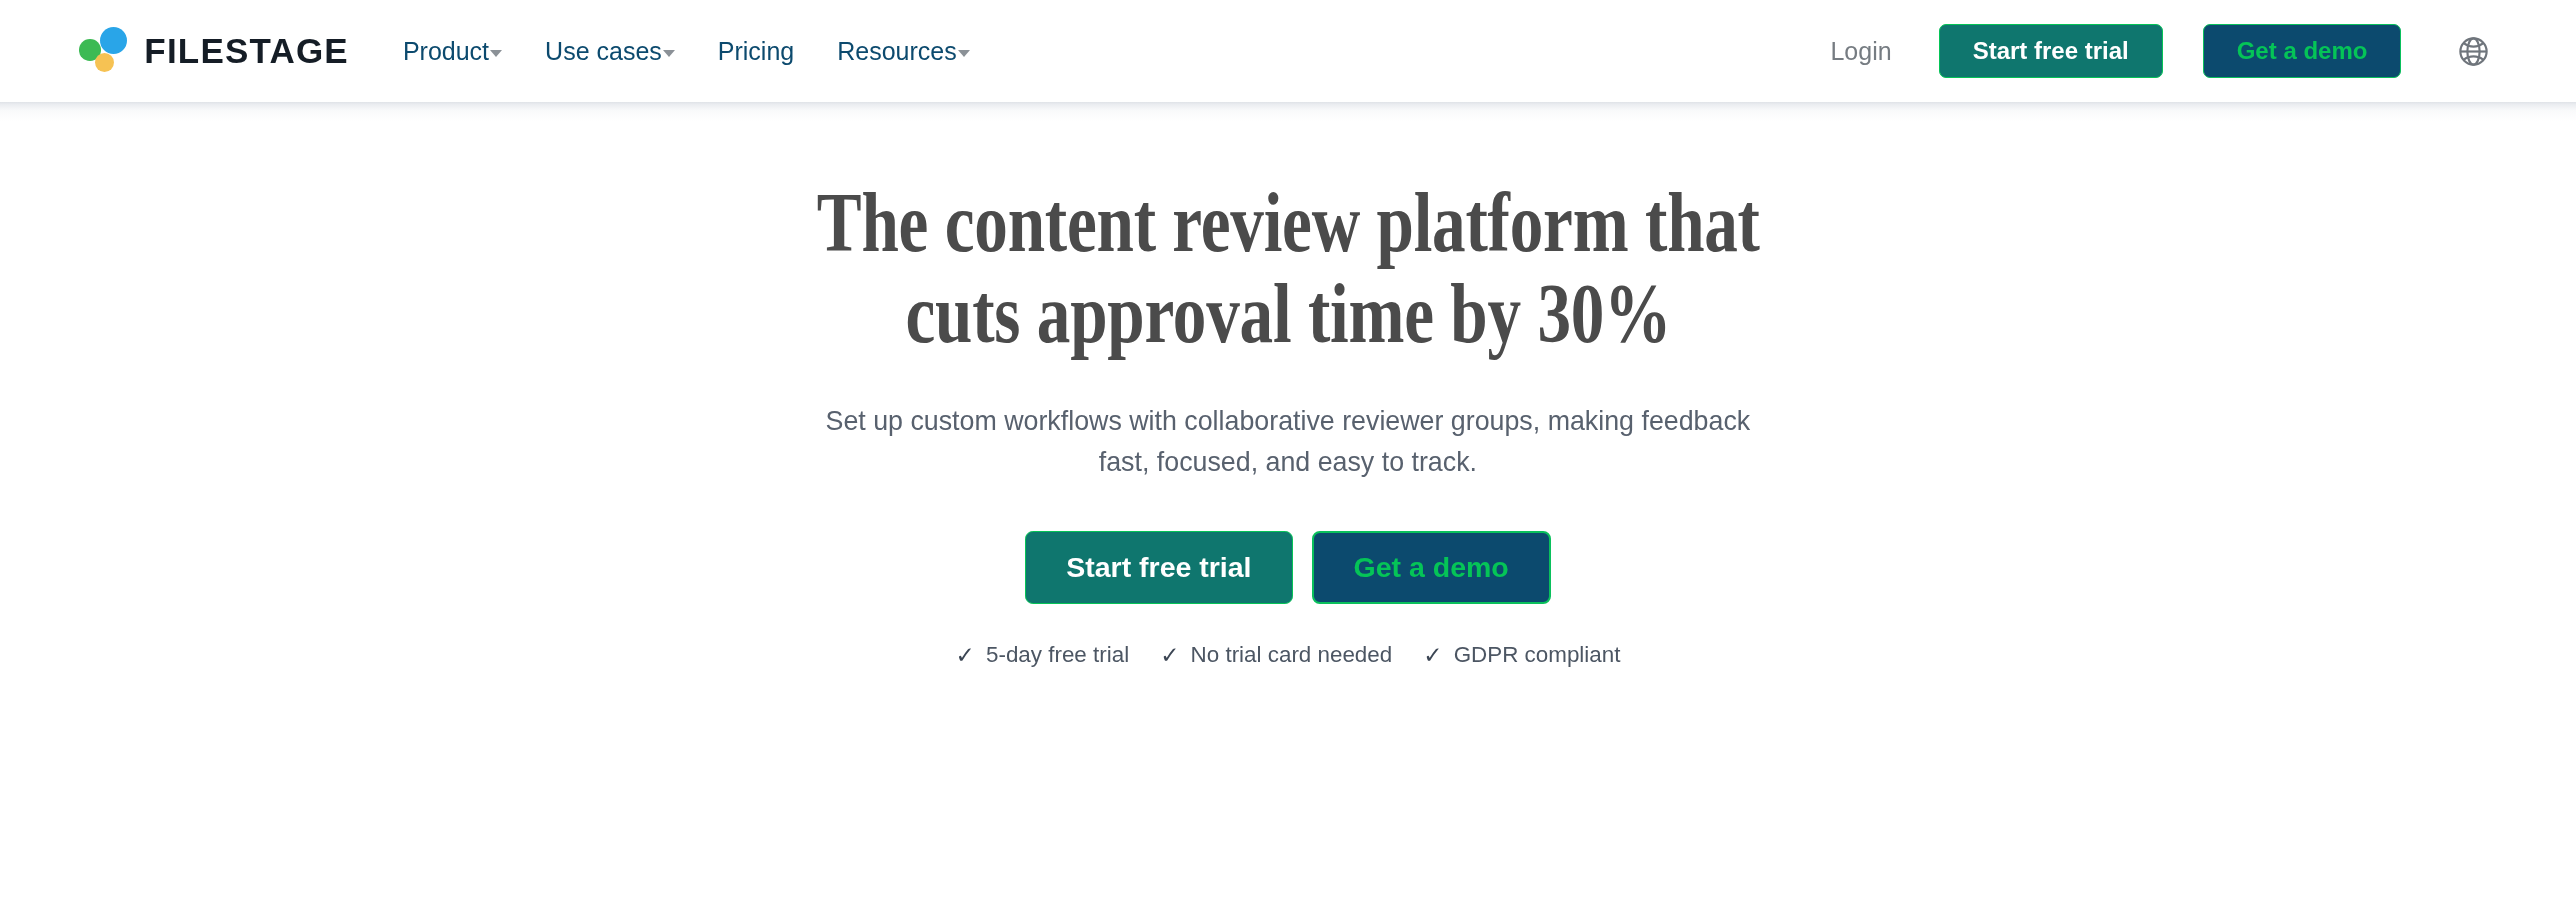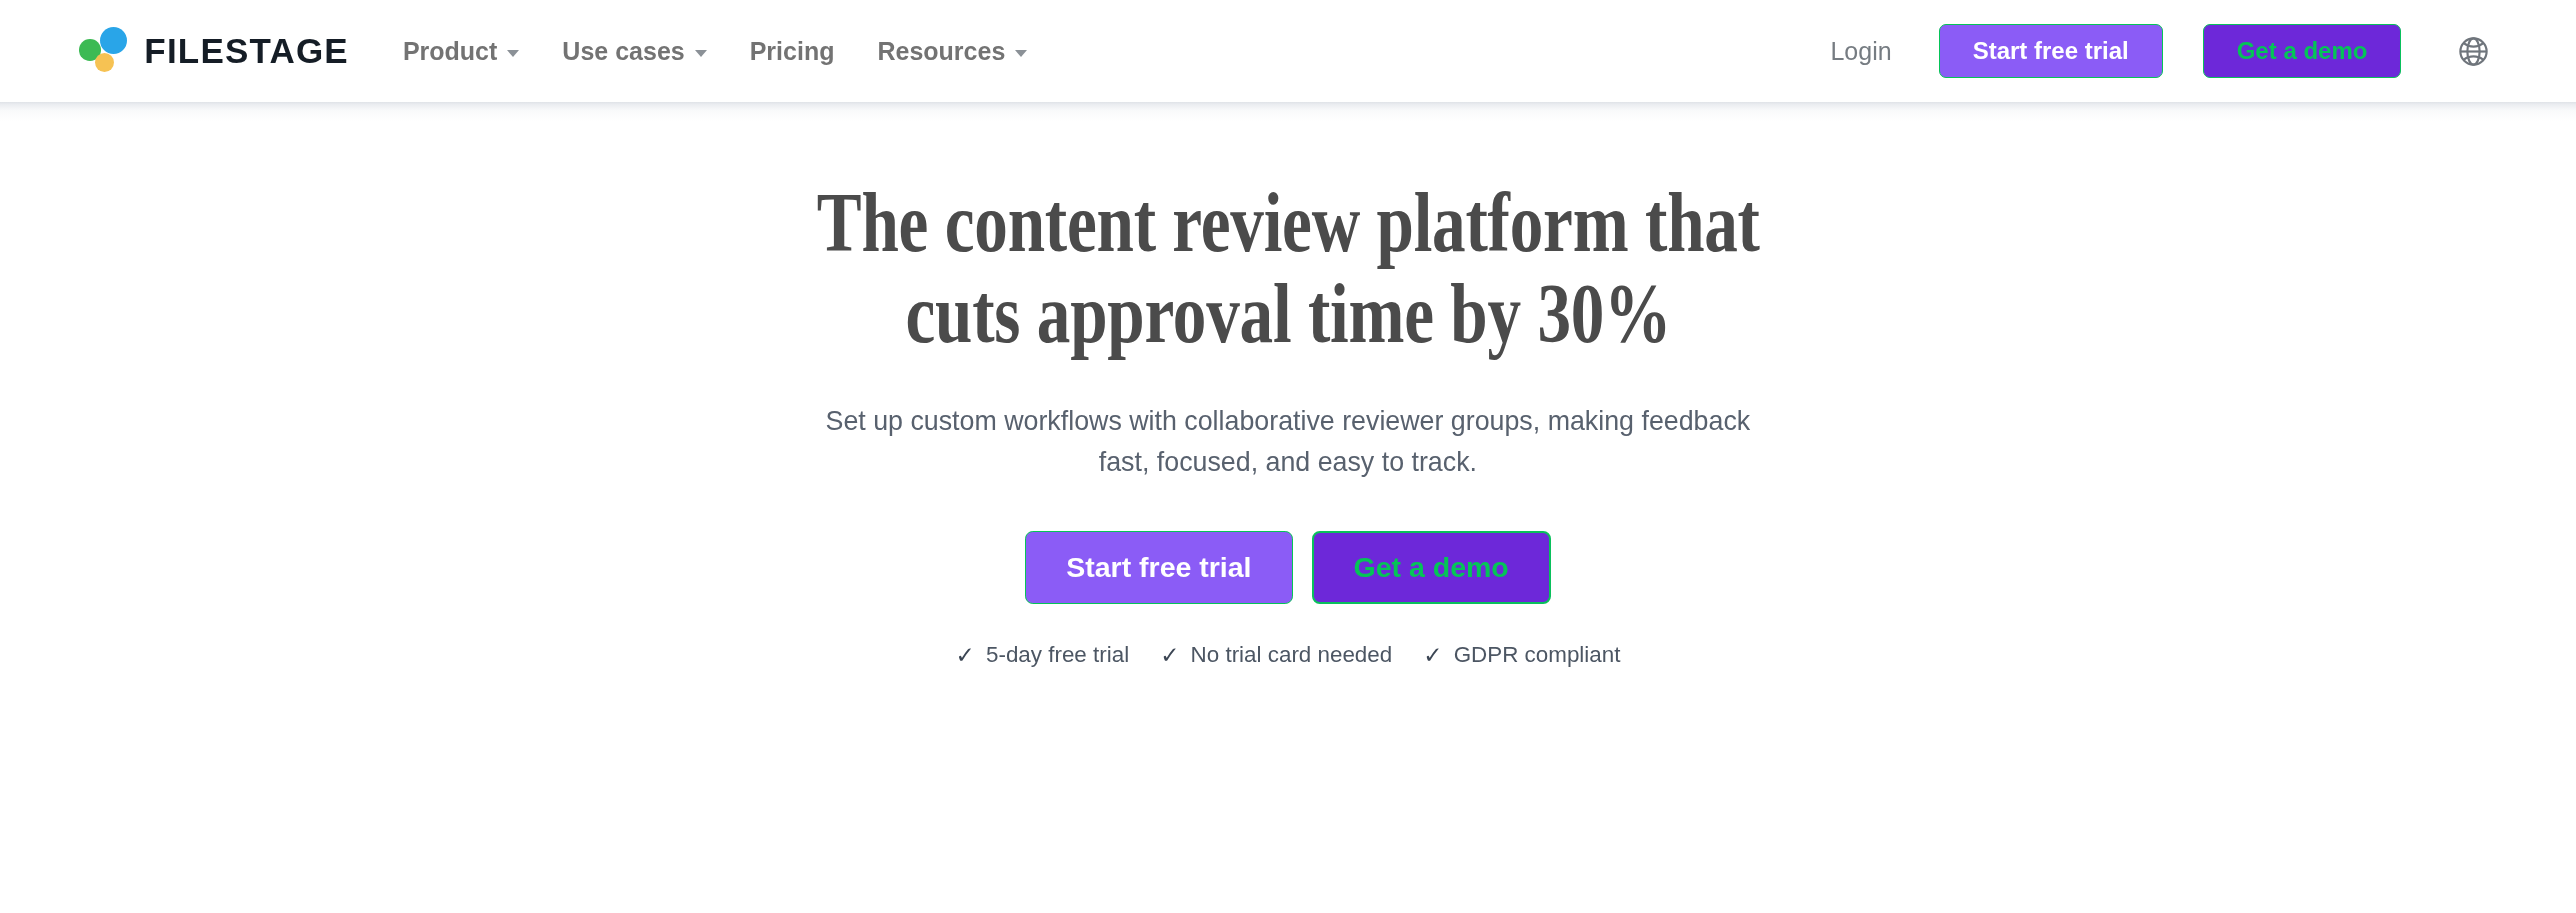--- a/index.html
+++ b/index.html
@@ -59,27 +59,26 @@
 
   
   .main-nav {
     display: flex;
     align-items: center;
     gap: 43px;
   }
   .nav-item {
     display: inline-flex;
     align-items: center;
-    gap: 10px;
+    gap: 1px;
     font-size: 25px;
-    color: #737373;
-    text-decoration: none;
-    white-space: nowrap;
-    cursor: pointer;
-    font-weight: bold;
+    color: #0c4a6e;
+    text-decoration: none;
+    white-space: nowrap;
+    cursor: pointer;
   }
   .caret {
     width: 0; height: 0;
     border-left: 6px solid transparent;
     border-right: 6px solid transparent;
     border-top: 7px solid #8b9197;
     display: inline-block;
     margin-top: 4.3px;
   }
 
@@ -103,26 +102,26 @@
     align-items: center;
     justify-content: center;
     font-family: "Liberation Sans", sans-serif;
     font-weight: 700;
     white-space: nowrap;
     cursor: pointer;
     text-decoration: none;
     border-radius: 7px;
   }
   .btn-solid {
-    background: #8b5cf6;
+    background: #0f766e;
     color: #ffffff;
     border: 1.7px solid #05c457;
   }
   .btn-outline {
-    background: #6d28d9;
+    background: #0c4a6e;
     color: #05c457;
     border: 1.7px solid #0ac05c;
   }
   .btn-header { height: 54px; padding: 0 33px; font-size: 24px; }
   .globe-btn {
     width: 47px; height: 47px;
     display: inline-flex;
     align-items: center;
     justify-content: center;
     background: none;

